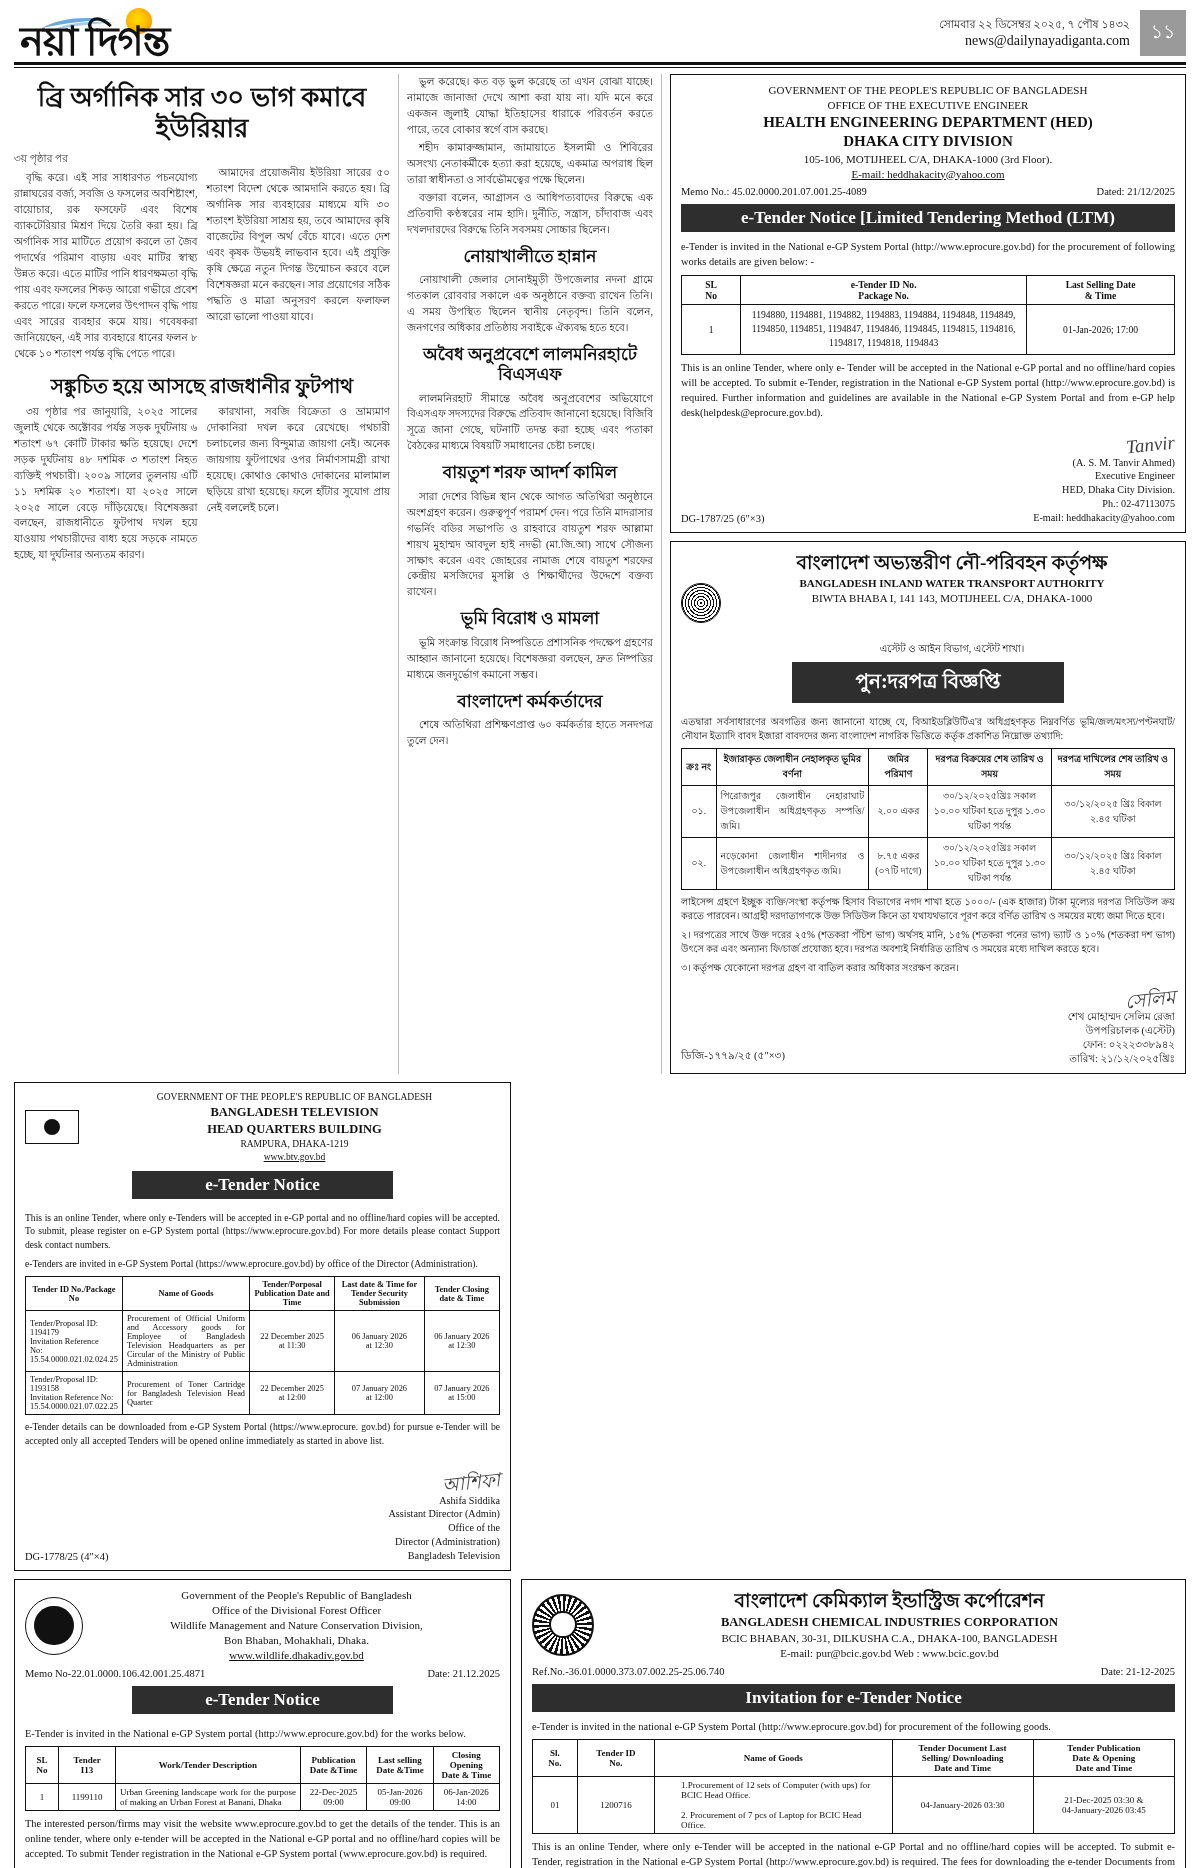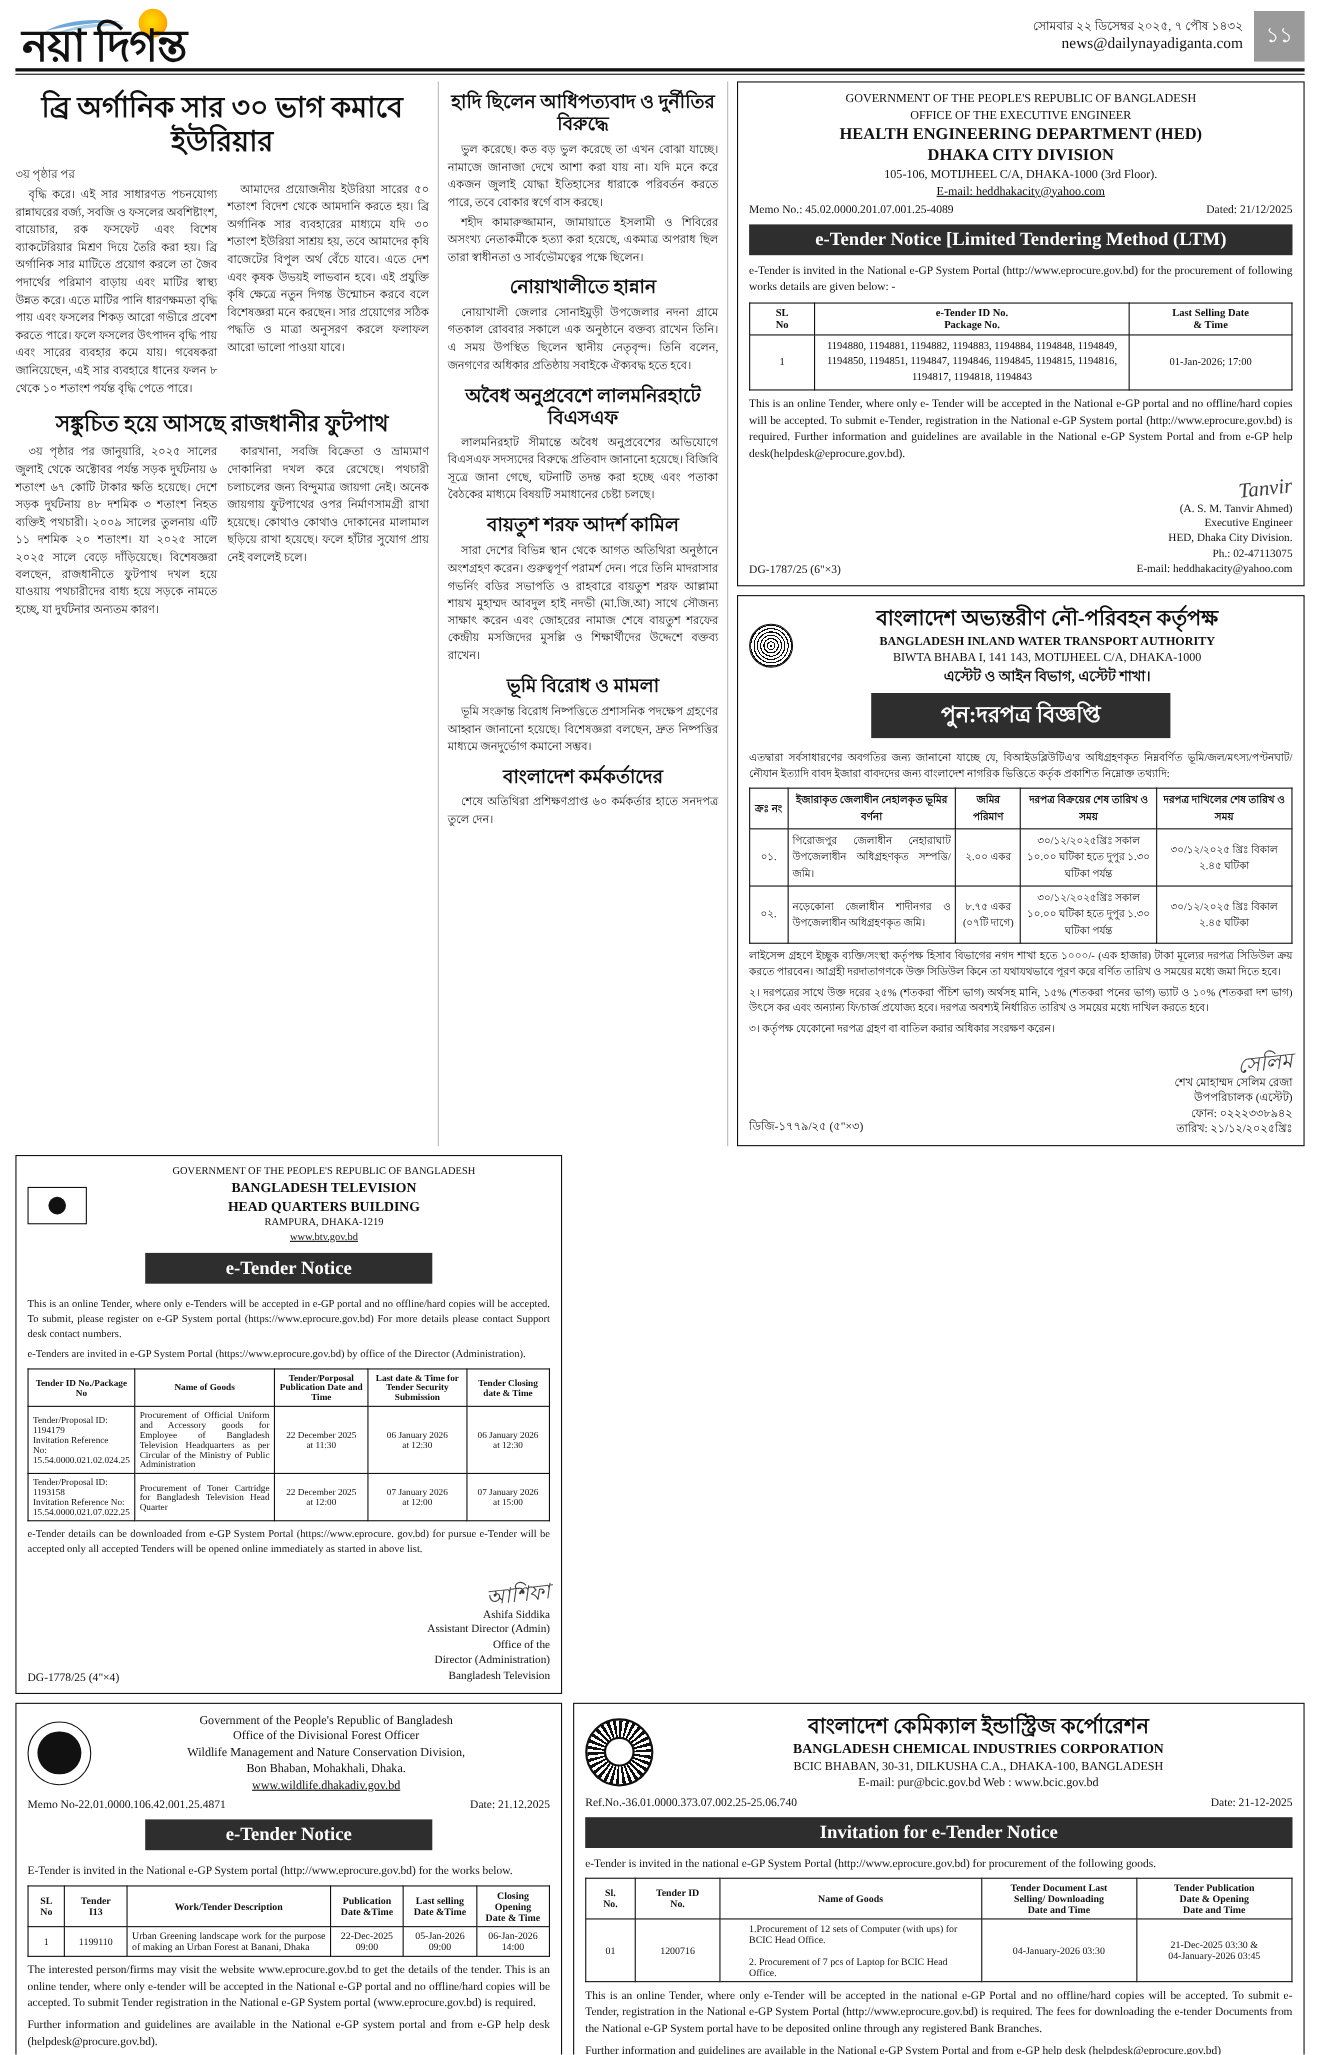--- a/index.html
+++ b/index.html
@@ -90,21 +90,21 @@
     padding: 8px 10px;
     font-family: "Liberation Serif", serif;
     color: #111;
     position: relative;
   }
   .ad-center { text-align: center; }
   .org-line  { font-size: 11px; line-height: 1.35; }
   .org-line.b { font-weight: bold; }
   .org-big   { font-size: 15px; font-weight: bold; line-height: 1.3; }
   .org-bn    { font-size: 19px; font-weight: bold; line-height: 1.35; }
-  .org-bn-sm { font-size: 13px; font-weight: bold; line-height: 1.35; }
+  .org-bn-sm { font-size: 10px; font-weight: normal; line-height: 1.35; margin-top: 36px; }
   .underline { text-decoration: underline; }
 
   .banner {
     background: #2e2e2e; color: #fff;
     font-size: 17px; font-weight: bold;
     text-align: center;
     padding: 4px 8px;
     margin: 7px auto;
     display: inline-block;
     min-width: 55%;
@@ -252,26 +252,28 @@
           <div class="body-text">
               <p>কারখানা, সবজি বিক্রেতা ও ভ্রাম্যমাণ দোকানিরা দখল করে রেখেছে। পথচারী চলাচলের জন্য বিন্দুমাত্র জায়গা নেই। অনেক জায়গায় ফুটপাথের ওপর নির্মাণসামগ্রী রাখা হয়েছে। কোথাও কোথাও দোকানের মালামাল ছড়িয়ে রাখা হয়েছে। ফলে হাঁটার সুযোগ প্রায় নেই বললেই চলে।</p>
             </div>
         </div>
       </div>
     </div>
 
     <div class="vline"></div>
 
     <div style="width:246px; flex:0 0 246px;">
-      <div class="headline xs">হাদি ছিলেন আধিপত্যবাদ ও দুর্নীতির বিরুদ্ধে</div>
       <div class="body-text">
           <p>ভুল করেছে। কত বড় ভুল করেছে তা এখন বোঝা যাচ্ছে। নামাজে জানাজা দেখে আশা করা যায় না। যদি মনে করে একজন জুলাই যোদ্ধা ইতিহাসের ধারাকে পরিবর্তন করতে পারে, তবে বোকার স্বর্গে বাস করছে।</p>
         </div>
       <div class="body-text">
           <p>শহীদ কামারুজ্জামান, জামায়াতে ইসলামী ও শিবিরের অসংখ্য নেতাকর্মীকে হত্যা করা হয়েছে, একমাত্র অপরাধ ছিল তারা স্বাধীনতা ও সার্বভৌমত্বের পক্ষে ছিলেন।</p>
+        </div>
+      <div class="body-text">
+          <p>বক্তারা বলেন, আগ্রাসন ও আধিপত্যবাদের বিরুদ্ধে এক প্রতিবাদী কণ্ঠস্বরের নাম হাদি। দুর্নীতি, সন্ত্রাস, চাঁদাবাজ এবং দখলদারদের বিরুদ্ধে তিনি সবসময় সোচ্চার ছিলেন।</p>
         </div>
 
       <div class="headline xs">নোয়াখালীতে হান্নান</div>
       <div class="body-text">
           <p>নোয়াখালী জেলার সোনাইমুড়ী উপজেলার নদনা গ্রামে গতকাল রোববার সকালে এক অনুষ্ঠানে বক্তব্য রাখেন তিনি। এ সময় উপস্থিত ছিলেন স্থানীয় নেতৃবৃন্দ। তিনি বলেন, জনগণের অধিকার প্রতিষ্ঠায় সবাইকে ঐক্যবদ্ধ হতে হবে।</p>
         </div>
 
       <div class="headline xs">অবৈধ অনুপ্রবেশে লালমনিরহাটে বিএসএফ</div>
       <div class="body-text">
           <p>লালমনিরহাট সীমান্তে অবৈধ অনুপ্রবেশের অভিযোগে বিএসএফ সদস্যদের বিরুদ্ধে প্রতিবাদ জানানো হয়েছে। বিজিবি সূত্রে জানা গেছে, ঘটনাটি তদন্ত করা হচ্ছে এবং পতাকা বৈঠকের মাধ্যমে বিষয়টি সমাধানের চেষ্টা চলছে।</p>

